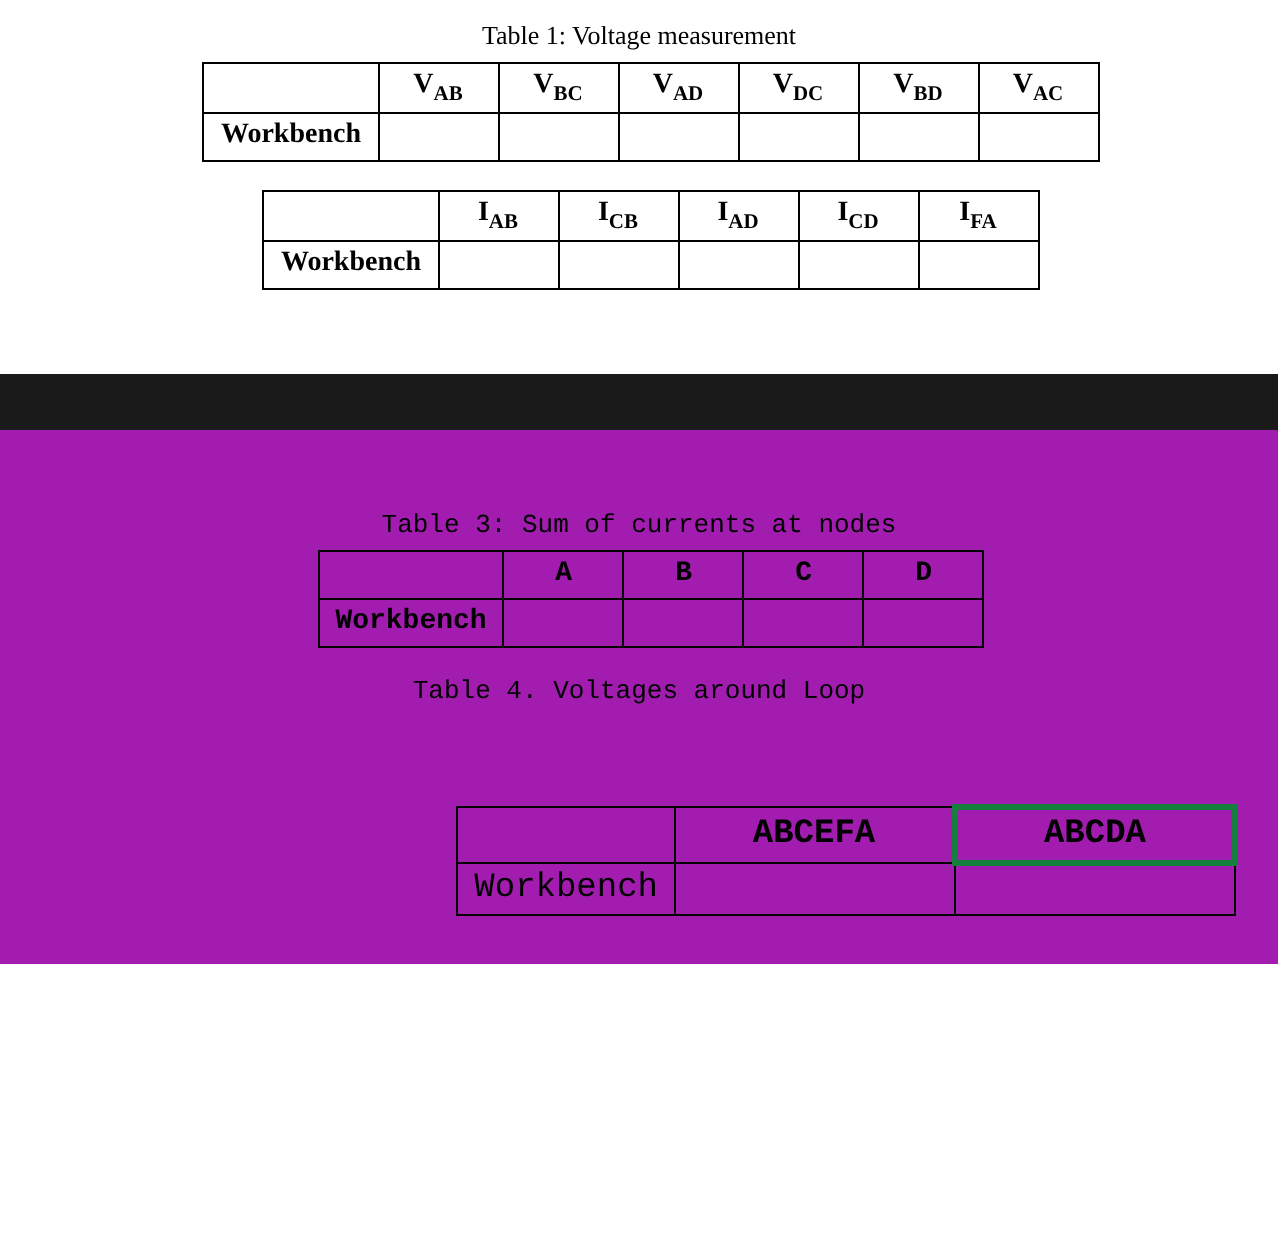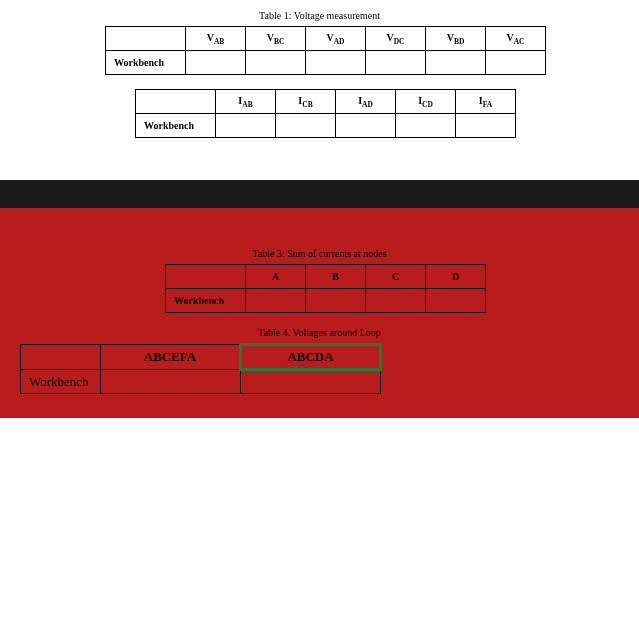--- a/index.html
+++ b/index.html
@@ -19,28 +19,28 @@
     }
 
     .table-section {
       margin-bottom: 14px;
       display: flex;
       flex-direction: column;
       align-items: center;
     }
 
     .table-caption {
-      font-size: 10px;
+      font-size: 13px;
       margin-bottom: 5px;
       text-align: center;
     }
 
     table.data-table {
       border-collapse: collapse;
-      font-size: 10px;
+      font-size: 14px;
       margin-left: 12px;
     }
 
     table.data-table td, table.data-table th {
       border: 1px solid #000;
       padding: 3px 8px;
       text-align: center;
       min-width: 60px;
       height: 24px;
     }
@@ -55,28 +55,29 @@
     .bold-header { font-weight: bold; }
 
     .divider-bar {
       background: #1a1a1a;
       height: 28px;
       width: 100%;
       margin: 18px 0 0 0;
     }
 
     .page-bottom {
-      background: #b91c1c;
+      background: #a21caf;
       padding: 10px 20px 10px 20px;
+      font-family: Liberation Mono, monospace;
     }
 
     
     table.table4 {
       border-collapse: collapse;
-      font-size: 13px;
+      font-size: 17px;
       min-width: 340px;
     }
     table.table4 td, table.table4 th {
       border: 1px solid #000;
       padding: 3px 8px;
       height: 24px;
     }
     table.table4 th {
       font-weight: bold;
       text-align: center;
@@ -167,21 +168,21 @@
           <td class="row-label">Workbench</td>
           <td></td>
           <td></td>
           <td></td>
           <td></td>
         </tr>
       </tbody>
     </table>
   </div>
 
-  <div class="table-section" style="margin-top: 10px; align-items: flex-start; padding-left: 0;">
+  <div class="table-section" style="margin-top: 10px; align-items: flex-end; padding-left: 0; gap: 44px;">
     <div class="table-caption" style="text-align:center; width:100%;">Table 4. Voltages around Loop</div>
     <table class="table4">
       <thead>
         <tr>
           <td style="border:1px solid #000; min-width:80px;"></td>
           <th style="min-width:140px; font-weight:bold; text-align:center; border:1px solid #000; padding: 3px 8px;">ABCEFA</th>
           <th style="min-width:140px; font-weight:bold; text-align:center; border:3px solid #15803d; padding: 3px 8px;">ABCDA</th>
         </tr>
       </thead>
       <tbody>

